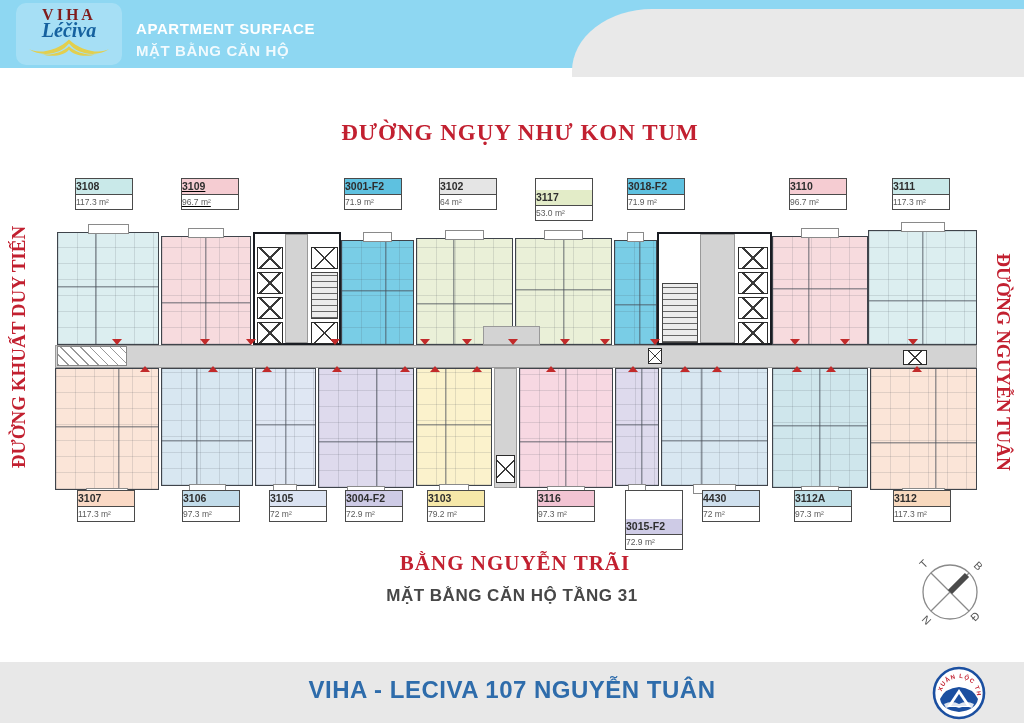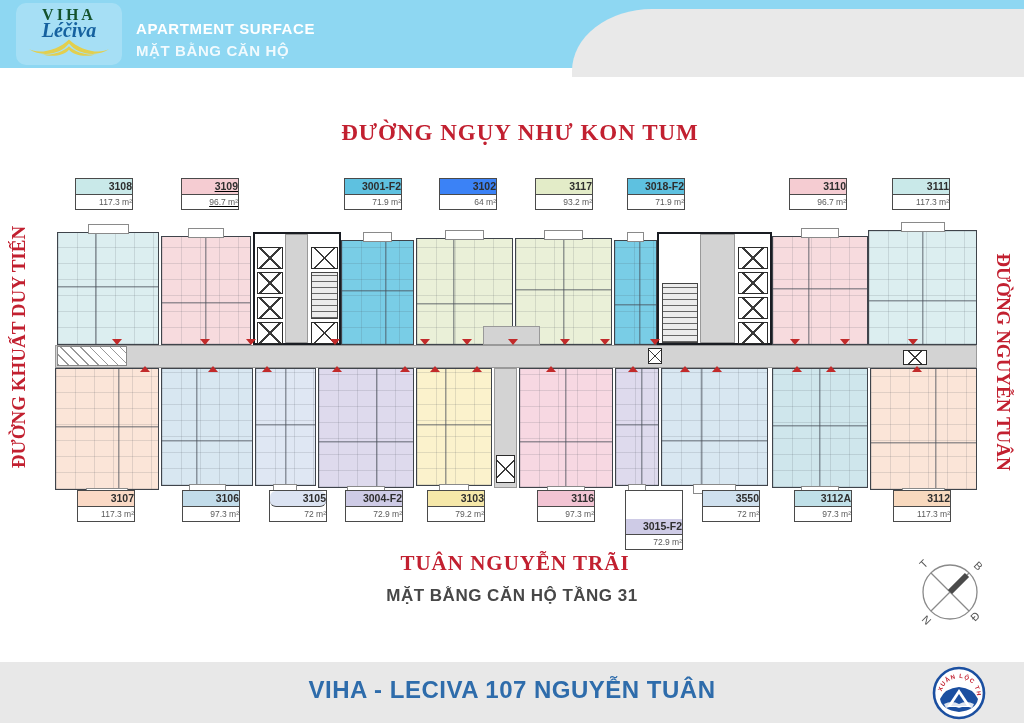--- a/index.html
+++ b/index.html
@@ -7,21 +7,21 @@
        font-family:"Liberation Sans", sans-serif;}
   .abs{position:absolute;box-sizing:border-box;}
 
   
   .header-band{left:0;top:0;width:1024px;height:68px;background:#8ed7f2;}
   .header-curve{left:572px;top:9px;width:452px;height:68px;background:#e9e9e9;
                 border-top-left-radius:80px 62px;}
   .brand{left:16px;top:3px;width:106px;height:62px;background:rgba(255,255,255,0.22);
          border-radius:10px;text-align:center;}
   .brand-viha{font-family:"Liberation Serif",serif;font-weight:700;font-size:16px;
-              letter-spacing:3px;color:#14532d;margin-top:3px;}
+              letter-spacing:3px;color:#7f1d1d;margin-top:3px;}
   .brand-script{font-family:"Liberation Serif",serif;font-style:italic;font-weight:700;
                 font-size:20px;color:#15619f;margin-top:-4px;line-height:20px;}
   .hdr-title{left:136px;top:20px;color:#ffffff;font-weight:700;font-size:15px;letter-spacing:.6px;}
   .hdr-sub{left:136px;top:42px;color:rgba(255,255,255,.88);font-weight:600;font-size:15px;letter-spacing:.6px;}
 
   
   .street{font-family:"Liberation Serif",serif;font-weight:700;color:#c22030;text-align:center;}
   .street-top{left:262px;top:120px;width:516px;font-size:23px;letter-spacing:1px;text-align:center;}
   .street-bottom{left:315px;top:551px;width:400px;font-size:21px;letter-spacing:1px;}
   .street-left{left:-128px;top:333px;width:300px;height:28px;font-size:19px;
@@ -44,21 +44,21 @@
   .stairs{position:absolute;box-sizing:border-box;border:1px solid #444;background-color:#ececec;
     background-image:repeating-linear-gradient(0deg,#666 0,#666 1px,transparent 1px,transparent 6px);}
   .ramp{position:absolute;box-sizing:border-box;border:1px solid #888;background-color:#fff;
     background-image:repeating-linear-gradient(45deg,#999 0,#999 1px,transparent 1px,transparent 7px);}
   .door-t{position:absolute;width:0;height:0;border-left:5px solid transparent;
           border-right:5px solid transparent;border-top:6px solid #c22a2a;}
   .door-b{position:absolute;width:0;height:0;border-left:5px solid transparent;
           border-right:5px solid transparent;border-bottom:6px solid #c22a2a;}
 
   
-  .ulabel{position:absolute;width:56px;border:1.5px solid #4a4a4a;background:#ffffff;text-align:right;}
+  .ulabel{position:absolute;width:56px;border:1.5px solid #4a4a4a;background:#ffffff;text-align:left;}
   .ulabel .num{height:15px;line-height:15px;font-size:10.5px;font-weight:700;color:#2e2e2e;
                border-bottom:1px solid #4a4a4a;}
   .ulabel .area{height:14px;line-height:14px;font-size:8.5px;color:#5a5a5a;}
 
   
   .footer-band{left:0;top:662px;width:1024px;height:61px;background:#e8e8e8;}
   .footer-title{left:0;top:676px;width:1024px;text-align:center;font-size:24px;font-weight:700;
                 color:#2e6cab;letter-spacing:.5px;}
   .compass-box{left:905px;top:552px;width:90px;height:80px;}
   .footer-logo{left:932px;top:666px;width:54px;height:54px;}
@@ -77,21 +77,21 @@
     <path d="M60 2 C76 18 104 24 118 16 C100 28 72 24 60 8 Z" fill="#e3cf4e"></path>
     <path d="M60 12 C70 22 90 26 100 23 C86 28 68 26 60 17 Z" fill="#e3cf4e"></path>
   </svg>
 </div>
 <div class="abs hdr-title">APARTMENT SURFACE</div>
 <div class="abs hdr-sub">MẶT BẰNG CĂN HỘ</div>
 
 <div class="abs street street-top">ĐƯỜNG NGỤY NHƯ KON TUM</div>
 <div class="abs street street-left">ĐƯỜNG KHUẤT DUY TIẾN</div>
 <div class="abs street street-right">ĐƯỜNG NGUYỄN TUÂN</div>
-<div class="abs street street-bottom">TUÂN NGUYỄN TRÃI</div>
+<div class="abs street street-bottom">BẰNG NGUYỄN TRÃI</div>
 <div class="abs caption">MẶT BẰNG CĂN HỘ TẦNG 31</div>
 
 <div class="abs" id="plan">
     <div class="corridor" style="left: 55px; top: 345px; width: 922px; height: 23px;"></div>
     <div class="unit" style="left: 57px; top: 232px; width: 102px; height: 113px; background-color: rgb(220, 238, 240); background-image: linear-gradient(rgba(70, 76, 86, 0.55), rgba(70, 76, 86, 0.55)), linear-gradient(rgba(70, 76, 86, 0.55), rgba(70, 76, 86, 0.55)), repeating-linear-gradient(0deg, rgba(70, 76, 86, 0.15) 0px, rgba(70, 76, 86, 0.15) 1px, transparent 1px, transparent 16px), repeating-linear-gradient(90deg, rgba(70, 76, 86, 0.15) 0px, rgba(70, 76, 86, 0.15) 1px, transparent 1px, transparent 19px); background-size: 1.5px 100%, 100% 1.5px, auto, auto; background-position: 38% 0px, 0px 48%, 0px 0px, 0px 0px; background-repeat: no-repeat, no-repeat, repeat, repeat;"></div>
     <div class="balcony" style="left: 88px; top: 224px; width: 41px; height: 10px;"></div>
     <div class="ulabel" style="left: 75px; top: 178px;">
       <div class="num" style="background: rgb(201, 233, 233);">3108</div>
       <div class="area">117.3 m²</div>
     </div>
@@ -103,28 +103,28 @@
     </div>
     <div class="unit" style="left: 341px; top: 240px; width: 73px; height: 105px; background-color: rgb(121, 205, 230); background-image: linear-gradient(rgba(70, 76, 86, 0.55), rgba(70, 76, 86, 0.55)), linear-gradient(rgba(70, 76, 86, 0.55), rgba(70, 76, 86, 0.55)), repeating-linear-gradient(0deg, rgba(70, 76, 86, 0.15) 0px, rgba(70, 76, 86, 0.15) 1px, transparent 1px, transparent 16px), repeating-linear-gradient(90deg, rgba(70, 76, 86, 0.15) 0px, rgba(70, 76, 86, 0.15) 1px, transparent 1px, transparent 19px); background-size: 1.5px 100%, 100% 1.5px, auto, auto; background-position: 62% 0px, 0px 48%, 0px 0px, 0px 0px; background-repeat: no-repeat, no-repeat, repeat, repeat;"></div>
     <div class="balcony" style="left: 363px; top: 232px; width: 29px; height: 10px;"></div>
     <div class="ulabel" style="left: 344px; top: 178px;">
       <div class="num" style="background: rgb(94, 193, 224);">3001-F2</div>
       <div class="area">71.9 m²</div>
     </div>
     <div class="unit" style="left: 416px; top: 238px; width: 97px; height: 107px; background-color: rgb(234, 240, 216); background-image: linear-gradient(rgba(70, 76, 86, 0.55), rgba(70, 76, 86, 0.55)), linear-gradient(rgba(70, 76, 86, 0.55), rgba(70, 76, 86, 0.55)), repeating-linear-gradient(0deg, rgba(70, 76, 86, 0.15) 0px, rgba(70, 76, 86, 0.15) 1px, transparent 1px, transparent 16px), repeating-linear-gradient(90deg, rgba(70, 76, 86, 0.15) 0px, rgba(70, 76, 86, 0.15) 1px, transparent 1px, transparent 19px); background-size: 1.5px 100%, 100% 1.5px, auto, auto; background-position: 38% 0px, 0px 62%, 0px 0px, 0px 0px; background-repeat: no-repeat, no-repeat, repeat, repeat;"></div>
     <div class="balcony" style="left: 445px; top: 230px; width: 39px; height: 10px;"></div>
     <div class="ulabel" style="left: 439px; top: 178px;">
-      <div class="num" style="background: #3b82f6;">3102</div>
+      <div class="num" style="background: #e5e5e5;">3102</div>
       <div class="area">64 m²</div>
     </div>
     <div class="unit" style="left: 515px; top: 238px; width: 97px; height: 107px; background-color: rgb(234, 240, 216); background-image: linear-gradient(rgba(70, 76, 86, 0.55), rgba(70, 76, 86, 0.55)), linear-gradient(rgba(70, 76, 86, 0.55), rgba(70, 76, 86, 0.55)), repeating-linear-gradient(0deg, rgba(70, 76, 86, 0.15) 0px, rgba(70, 76, 86, 0.15) 1px, transparent 1px, transparent 16px), repeating-linear-gradient(90deg, rgba(70, 76, 86, 0.15) 0px, rgba(70, 76, 86, 0.15) 1px, transparent 1px, transparent 19px); background-size: 1.5px 100%, 100% 1.5px, auto, auto; background-position: 50% 0px, 0px 48%, 0px 0px, 0px 0px; background-repeat: no-repeat, no-repeat, repeat, repeat;"></div>
     <div class="balcony" style="left: 544px; top: 230px; width: 39px; height: 10px;"></div>
     <div class="ulabel" style="left: 535px; top: 178px;">
-      <div class="num" style="background: rgb(227, 236, 200);">3117</div>
-      <div class="area">93.2 m²</div>
+      <div class="num" style="background: rgb(227, 236, 200); margin-top: 11px;">3117</div>
+      <div class="area">53.0 m²</div>
     </div>
     <div class="unit" style="left: 614px; top: 240px; width: 43px; height: 105px; background-color: rgb(121, 205, 230); background-image: linear-gradient(rgba(70, 76, 86, 0.55), rgba(70, 76, 86, 0.55)), linear-gradient(rgba(70, 76, 86, 0.55), rgba(70, 76, 86, 0.55)), repeating-linear-gradient(0deg, rgba(70, 76, 86, 0.15) 0px, rgba(70, 76, 86, 0.15) 1px, transparent 1px, transparent 16px), repeating-linear-gradient(90deg, rgba(70, 76, 86, 0.15) 0px, rgba(70, 76, 86, 0.15) 1px, transparent 1px, transparent 19px); background-size: 1.5px 100%, 100% 1.5px, auto, auto; background-position: 62% 0px, 0px 62%, 0px 0px, 0px 0px; background-repeat: no-repeat, no-repeat, repeat, repeat;"></div>
     <div class="balcony" style="left: 627px; top: 232px; width: 17px; height: 10px;"></div>
     <div class="ulabel" style="left: 627px; top: 178px;">
       <div class="num" style="background: rgb(94, 193, 224);">3018-F2</div>
       <div class="area">71.9 m²</div>
     </div>
     <div class="unit" style="left: 772px; top: 236px; width: 96px; height: 109px; background-color: rgb(247, 219, 222); background-image: linear-gradient(rgba(70, 76, 86, 0.55), rgba(70, 76, 86, 0.55)), linear-gradient(rgba(70, 76, 86, 0.55), rgba(70, 76, 86, 0.55)), repeating-linear-gradient(0deg, rgba(70, 76, 86, 0.15) 0px, rgba(70, 76, 86, 0.15) 1px, transparent 1px, transparent 16px), repeating-linear-gradient(90deg, rgba(70, 76, 86, 0.15) 0px, rgba(70, 76, 86, 0.15) 1px, transparent 1px, transparent 19px); background-size: 1.5px 100%, 100% 1.5px, auto, auto; background-position: 38% 0px, 0px 48%, 0px 0px, 0px 0px; background-repeat: no-repeat, no-repeat, repeat, repeat;"></div>
     <div class="balcony" style="left: 801px; top: 228px; width: 38px; height: 10px;"></div>
     <div class="ulabel" style="left: 789px; top: 178px;">
@@ -145,21 +145,21 @@
     </div>
     <div class="unit" style="left: 161px; top: 368px; width: 92px; height: 118px; background-color: rgb(216, 231, 241); background-image: linear-gradient(rgba(70, 76, 86, 0.55), rgba(70, 76, 86, 0.55)), linear-gradient(rgba(70, 76, 86, 0.55), rgba(70, 76, 86, 0.55)), repeating-linear-gradient(0deg, rgba(70, 76, 86, 0.15) 0px, rgba(70, 76, 86, 0.15) 1px, transparent 1px, transparent 16px), repeating-linear-gradient(90deg, rgba(70, 76, 86, 0.15) 0px, rgba(70, 76, 86, 0.15) 1px, transparent 1px, transparent 19px); background-size: 1.5px 100%, 100% 1.5px, auto, auto; background-position: 38% 0px, 0px 62%, 0px 0px, 0px 0px; background-repeat: no-repeat, no-repeat, repeat, repeat;"></div>
     <div class="balcony" style="left: 189px; top: 484px; width: 37px; height: 10px;"></div>
     <div class="ulabel" style="left: 182px; top: 490px;">
       <div class="num" style="background: rgb(194, 220, 234);">3106</div>
       <div class="area">97.3 m²</div>
     </div>
     <div class="unit" style="left: 255px; top: 368px; width: 61px; height: 118px; background-color: rgb(223, 231, 243); background-image: linear-gradient(rgba(70, 76, 86, 0.55), rgba(70, 76, 86, 0.55)), linear-gradient(rgba(70, 76, 86, 0.55), rgba(70, 76, 86, 0.55)), repeating-linear-gradient(0deg, rgba(70, 76, 86, 0.15) 0px, rgba(70, 76, 86, 0.15) 1px, transparent 1px, transparent 16px), repeating-linear-gradient(90deg, rgba(70, 76, 86, 0.15) 0px, rgba(70, 76, 86, 0.15) 1px, transparent 1px, transparent 19px); background-size: 1.5px 100%, 100% 1.5px, auto, auto; background-position: 50% 0px, 0px 48%, 0px 0px, 0px 0px; background-repeat: no-repeat, no-repeat, repeat, repeat;"></div>
     <div class="balcony" style="left: 273px; top: 484px; width: 24px; height: 10px;"></div>
     <div class="ulabel" style="left: 269px; top: 490px;">
-      <div class="num" style="background: rgb(219, 227, 242); border-radius: 6px;">3105</div>
+      <div class="num" style="background: rgb(219, 227, 242);">3105</div>
       <div class="area">72 m²</div>
     </div>
     <div class="unit" style="left: 318px; top: 368px; width: 96px; height: 120px; background-color: rgb(222, 218, 237); background-image: linear-gradient(rgba(70, 76, 86, 0.55), rgba(70, 76, 86, 0.55)), linear-gradient(rgba(70, 76, 86, 0.55), rgba(70, 76, 86, 0.55)), repeating-linear-gradient(0deg, rgba(70, 76, 86, 0.15) 0px, rgba(70, 76, 86, 0.15) 1px, transparent 1px, transparent 16px), repeating-linear-gradient(90deg, rgba(70, 76, 86, 0.15) 0px, rgba(70, 76, 86, 0.15) 1px, transparent 1px, transparent 19px); background-size: 1.5px 100%, 100% 1.5px, auto, auto; background-position: 62% 0px, 0px 62%, 0px 0px, 0px 0px; background-repeat: no-repeat, no-repeat, repeat, repeat;"></div>
     <div class="balcony" style="left: 347px; top: 486px; width: 38px; height: 10px;"></div>
     <div class="ulabel" style="left: 345px; top: 490px;">
       <div class="num" style="background: rgb(206, 203, 230);">3004-F2</div>
       <div class="area">72.9 m²</div>
     </div>
     <div class="unit" style="left: 416px; top: 368px; width: 76px; height: 118px; background-color: rgb(251, 242, 204); background-image: linear-gradient(rgba(70, 76, 86, 0.55), rgba(70, 76, 86, 0.55)), linear-gradient(rgba(70, 76, 86, 0.55), rgba(70, 76, 86, 0.55)), repeating-linear-gradient(0deg, rgba(70, 76, 86, 0.15) 0px, rgba(70, 76, 86, 0.15) 1px, transparent 1px, transparent 16px), repeating-linear-gradient(90deg, rgba(70, 76, 86, 0.15) 0px, rgba(70, 76, 86, 0.15) 1px, transparent 1px, transparent 19px); background-size: 1.5px 100%, 100% 1.5px, auto, auto; background-position: 38% 0px, 0px 48%, 0px 0px, 0px 0px; background-repeat: no-repeat, no-repeat, repeat, repeat;"></div>
     <div class="balcony" style="left: 439px; top: 484px; width: 30px; height: 10px;"></div>
@@ -175,21 +175,21 @@
     </div>
     <div class="unit" style="left: 615px; top: 368px; width: 44px; height: 118px; background-color: rgb(222, 218, 237); background-image: linear-gradient(rgba(70, 76, 86, 0.55), rgba(70, 76, 86, 0.55)), linear-gradient(rgba(70, 76, 86, 0.55), rgba(70, 76, 86, 0.55)), repeating-linear-gradient(0deg, rgba(70, 76, 86, 0.15) 0px, rgba(70, 76, 86, 0.15) 1px, transparent 1px, transparent 16px), repeating-linear-gradient(90deg, rgba(70, 76, 86, 0.15) 0px, rgba(70, 76, 86, 0.15) 1px, transparent 1px, transparent 19px); background-size: 1.5px 100%, 100% 1.5px, auto, auto; background-position: 62% 0px, 0px 48%, 0px 0px, 0px 0px; background-repeat: no-repeat, no-repeat, repeat, repeat;"></div>
     <div class="balcony" style="left: 628px; top: 484px; width: 18px; height: 10px;"></div>
     <div class="ulabel" style="left: 625px; top: 490px;">
       <div class="num" style="background: rgb(206, 203, 230); margin-top: 28px;">3015-F2</div>
       <div class="area">72.9 m²</div>
     </div>
     <div class="unit" style="left: 661px; top: 368px; width: 107px; height: 118px; background-color: rgb(216, 231, 241); background-image: linear-gradient(rgba(70, 76, 86, 0.55), rgba(70, 76, 86, 0.55)), linear-gradient(rgba(70, 76, 86, 0.55), rgba(70, 76, 86, 0.55)), repeating-linear-gradient(0deg, rgba(70, 76, 86, 0.15) 0px, rgba(70, 76, 86, 0.15) 1px, transparent 1px, transparent 16px), repeating-linear-gradient(90deg, rgba(70, 76, 86, 0.15) 0px, rgba(70, 76, 86, 0.15) 1px, transparent 1px, transparent 19px); background-size: 1.5px 100%, 100% 1.5px, auto, auto; background-position: 38% 0px, 0px 62%, 0px 0px, 0px 0px; background-repeat: no-repeat, no-repeat, repeat, repeat;"></div>
     <div class="balcony" style="left: 693px; top: 484px; width: 43px; height: 10px;"></div>
     <div class="ulabel" style="left: 702px; top: 490px;">
-      <div class="num" style="background: rgb(207, 224, 238);">3550</div>
+      <div class="num" style="background: rgb(207, 224, 238);">4430</div>
       <div class="area">72 m²</div>
     </div>
     <div class="unit" style="left: 772px; top: 368px; width: 96px; height: 120px; background-color: rgb(207, 230, 236); background-image: linear-gradient(rgba(70, 76, 86, 0.55), rgba(70, 76, 86, 0.55)), linear-gradient(rgba(70, 76, 86, 0.55), rgba(70, 76, 86, 0.55)), repeating-linear-gradient(0deg, rgba(70, 76, 86, 0.15) 0px, rgba(70, 76, 86, 0.15) 1px, transparent 1px, transparent 16px), repeating-linear-gradient(90deg, rgba(70, 76, 86, 0.15) 0px, rgba(70, 76, 86, 0.15) 1px, transparent 1px, transparent 19px); background-size: 1.5px 100%, 100% 1.5px, auto, auto; background-position: 50% 0px, 0px 48%, 0px 0px, 0px 0px; background-repeat: no-repeat, no-repeat, repeat, repeat;"></div>
     <div class="balcony" style="left: 801px; top: 486px; width: 38px; height: 10px;"></div>
     <div class="ulabel" style="left: 794px; top: 490px;">
       <div class="num" style="background: rgb(192, 224, 232);">3112A</div>
       <div class="area">97.3 m²</div>
     </div>
     <div class="unit" style="left: 870px; top: 368px; width: 107px; height: 122px; background-color: rgb(251, 229, 216); background-image: linear-gradient(rgba(70, 76, 86, 0.55), rgba(70, 76, 86, 0.55)), linear-gradient(rgba(70, 76, 86, 0.55), rgba(70, 76, 86, 0.55)), repeating-linear-gradient(0deg, rgba(70, 76, 86, 0.15) 0px, rgba(70, 76, 86, 0.15) 1px, transparent 1px, transparent 16px), repeating-linear-gradient(90deg, rgba(70, 76, 86, 0.15) 0px, rgba(70, 76, 86, 0.15) 1px, transparent 1px, transparent 19px); background-size: 1.5px 100%, 100% 1.5px, auto, auto; background-position: 62% 0px, 0px 62%, 0px 0px, 0px 0px; background-repeat: no-repeat, no-repeat, repeat, repeat;"></div>
     <div class="balcony" style="left: 902px; top: 488px; width: 43px; height: 10px;"></div>

